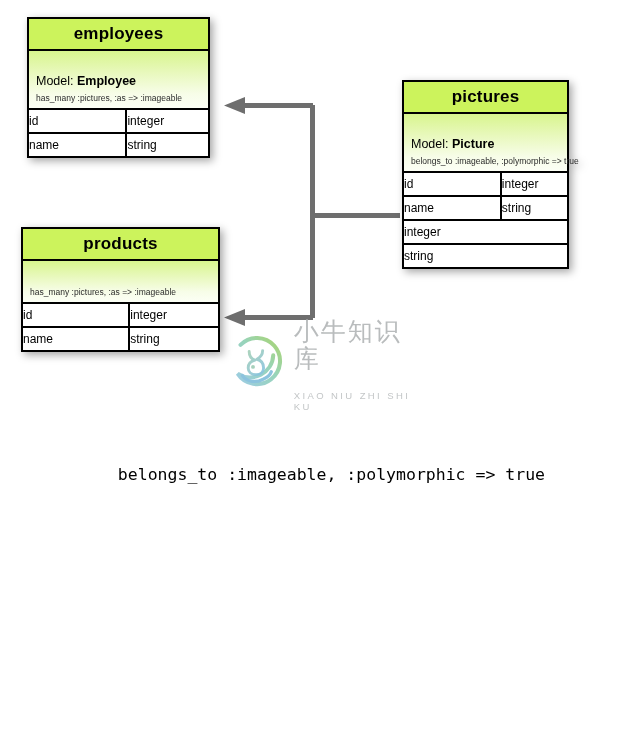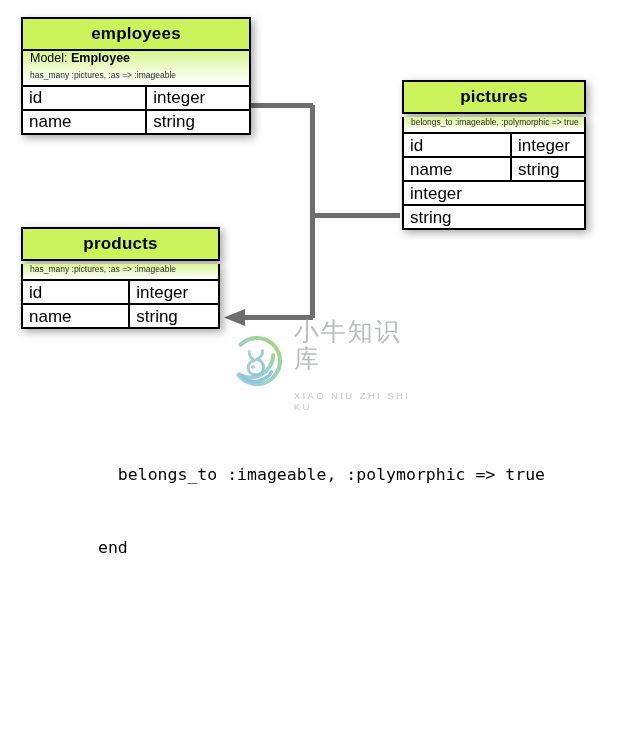--- a/index.html
+++ b/index.html
@@ -39,21 +39,21 @@
     line-height: 1;
     padding: 6px 0 7px;
     letter-spacing: 0.2px;
   }
 
   .er-model {
     box-sizing: border-box;
     border: 2px solid #000;
     border-top: none;
     background: linear-gradient(to bottom, #d8f58e 0%, #e7f8b9 35%, #f7fde8 75%, #fcfff5 100%);
-    padding: 0 7px 5px;
+    padding: 23px 7px 5px;
   }
   .er-model-line {
     font-size: 12.5px;
     color: #000;
     line-height: 1.25;
     white-space: nowrap;
   }
   .er-model-line .model-name {
     font-weight: bold;
   }
@@ -70,23 +70,22 @@
     display: flex;
     border: 2px solid #000;
     border-top: none;
     background: #ffffff;
     height: 24px;
   }
   .er-row .cell {
     box-sizing: border-box;
     display: flex;
     align-items: center;
-    font-size: 17px;
-    color: #000;
-    padding-left: 6px;
+    font-size: 12px;
+    color: #000;
     line-height: 1;
     white-space: nowrap;
     overflow: hidden;
   }
   .er-row .cell-name {
     border-right: 2px solid #000;
   }
 
   
   .split-55 .cell-name { width: 55%; }
@@ -168,21 +167,21 @@
 
       <line x1="313" y1="105.5" x2="243" y2="105.5"></line>
 
       <line x1="313" y1="317.5" x2="243" y2="317.5"></line>
     </g>
 
     <polygon points="224,105.5 245,97 245,114" fill="#6e6e6e"></polygon>
     <polygon points="224,317.5 245,309 245,326" fill="#6e6e6e"></polygon>
   </svg>
 
-  <div class="er-table split-55" style="left:21px; top:17px; width:230px;">
+  <div class="er-table split-55" style="left:27px; top:17px; width:183px;">
     <div class="er-header">employees</div>
     <div class="er-model">
       <div class="er-model-line"><span>Model:</span>
         <span class="model-name">Employee</span></div>
       <div class="er-model-sub">has_many :pictures, :as =&gt; :imageable</div>
     </div>
     <div class="er-row">
       <div class="cell cell-name">id</div>
       <div class="cell cell-type">integer</div>
     </div>
@@ -200,23 +199,25 @@
     <div class="er-row">
       <div class="cell cell-name">id</div>
       <div class="cell cell-type">integer</div>
     </div>
     <div class="er-row">
       <div class="cell cell-name">name</div>
       <div class="cell cell-type">string</div>
     </div>
   </div>
 
-  <div class="er-table split-60" style="left:402px; top:80px; width:184px;">
+  <div class="er-table split-60" style="left:402px; top:80px; width:167px;">
     <div class="er-header">pictures</div>
     <div class="er-model">
+      <div class="er-model-line"><span>Model:</span>
+        <span class="model-name">Picture</span></div>
       <div class="er-model-sub">belongs_to :imageable, :polymorphic =&gt; true</div>
     </div>
     <div class="er-row">
       <div class="cell cell-name">id</div>
       <div class="cell cell-type">integer</div>
     </div>
     <div class="er-row">
       <div class="cell cell-name">name</div>
       <div class="cell cell-type">string</div>
     </div>
@@ -249,21 +250,20 @@
       <path d="M15,41 C19,47 28,49 36,45 C41,43 44,40 45,37" fill="none" stroke="#8cc3de" stroke-width="3.4" stroke-linecap="round"></path>
     </svg>
     <div class="wm-text">
       <div class="wm-cn">小牛知识库</div>
       <div class="wm-py">XIAO NIU ZHI SHI KU</div>
     </div>
   </div>
 
   <div id="code-block">
     <div class="code-line">  belongs_to :imageable, :polymorphic =&gt; true</div>
-    <div class="code-line">end</div>
     <div class="code-line"></div>
     
     
     
     
     
     
     
   </div>
 

